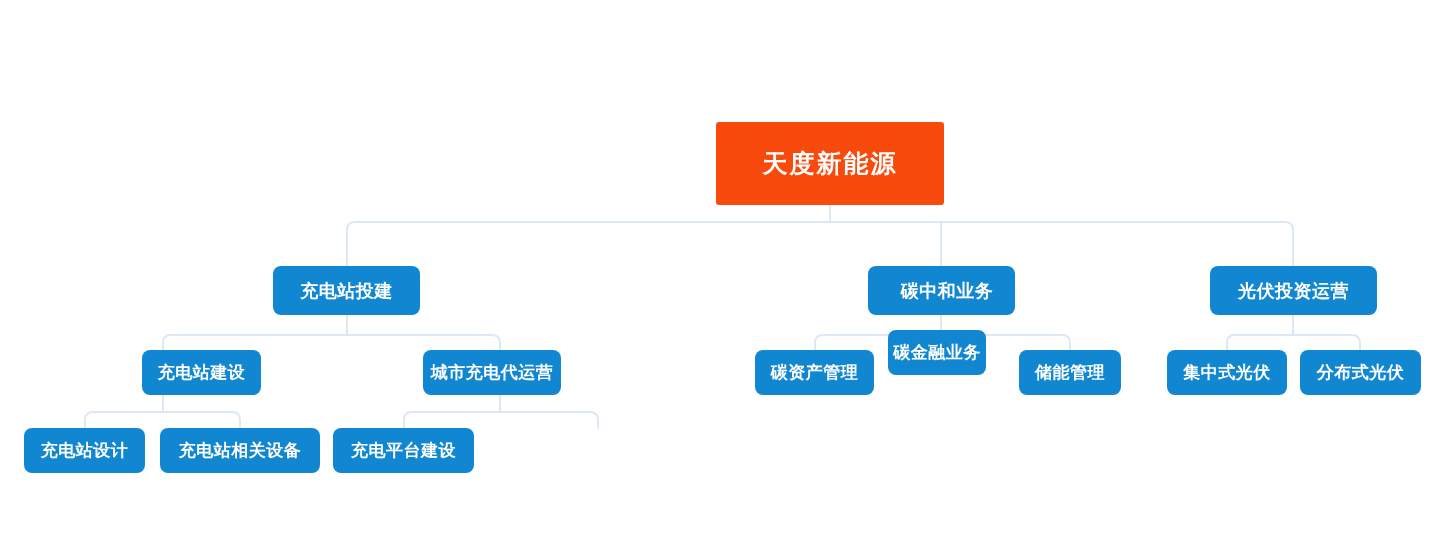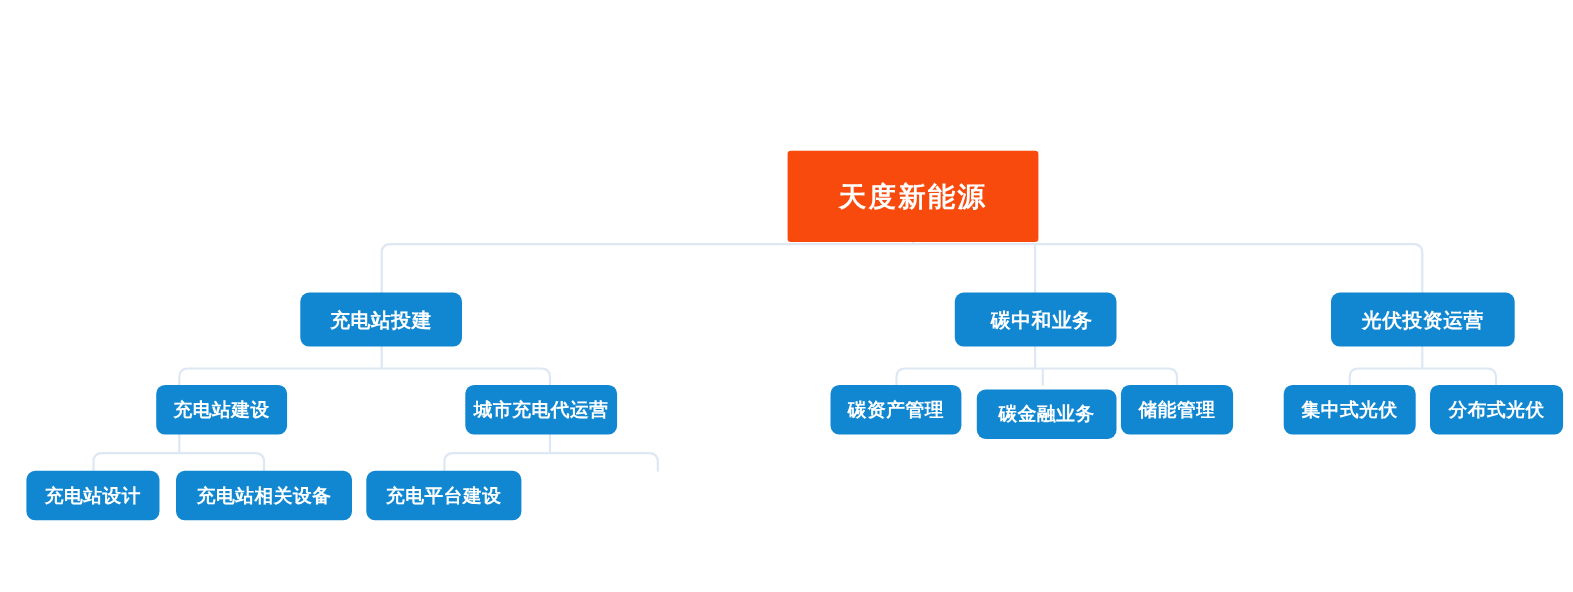--- a/index.html
+++ b/index.html
@@ -53,30 +53,30 @@
 
   <svg class="lines" width="1430" height="538" aria-hidden="true">
     <path d="M830 205 L830 222 M347 266 L347 230 Q347 222 355 222 L1285 222 Q1293 222 1293 230 L1293 266 M941 222 L941 266"></path>
     <path d="M347 315 L347 335 M163 350 L163 343 Q163 335 171 335 L492 335 Q500 335 500 343 L500 350"></path>
     <path d="M163 395 L163 412 M85 428 L85 420 Q85 412 93 412 L232 412 Q240 412 240 420 L240 428"></path>
     <path d="M500 395 L500 412 M404 428 L404 420 Q404 412 412 412 L590 412 Q598 412 598 420 L598 428"></path>
     <path d="M941 315 L941 335 M815 350 L815 343 Q815 335 823 335 L1062 335 Q1070 335 1070 343 L1070 350 M948 335 L948 350"></path>
     <path d="M1293 315 L1293 335 M1227 350 L1227 343 Q1227 335 1235 335 L1352 335 Q1360 335 1360 343 L1360 350"></path>
   </svg>
 
-  <div class="node root" style="left:716px; top:122px; width:228px; height:83px;margin-top:15px;">天度新能源</div>
+  <div class="node root" style="left:716px; top:122px; width:228px; height:83px;">天度新能源</div>
 
   <div class="node blue lvl1" style="left:273px; top:266px; width:147px; height:49px;">充电站投建</div>
   <div class="node blue lvl1" style="left:868px; top:266px; width:147px; height:49px;padding-left:11px;">碳中和业务</div>
   <div class="node blue lvl1" style="left:1210px; top:266px; width:167px; height:49px;">光伏投资运营</div>
 
   <div class="node blue" style="left:103px; top:350px; width:119px; height:45px;margin-left:39px;">充电站建设</div>
   <div class="node blue" style="left:423px; top:350px; width:138px; height:45px;">城市充电代运营</div>
   <div class="node blue" style="left:755px; top:350px; width:119px; height:45px;">碳资产管理</div>
-  <div class="node blue" style="left:888px; top:354px; width:127px; height:45px;">碳金融业务</div>
+  <div class="node blue" style="left:888px; top:330px; width:98px; height:45px;">碳金融业务</div>
   <div class="node blue" style="left:1019px; top:350px; width:102px; height:45px;">储能管理</div>
   <div class="node blue" style="left:1167px; top:350px; width:120px; height:45px;">集中式光伏</div>
   <div class="node blue" style="left:1300px; top:350px; width:121px; height:45px;">分布式光伏</div>
 
   <div class="node blue" style="left:24px; top:428px; width:121px; height:45px;">充电站设计</div>
   <div class="node blue" style="left:160px; top:428px; width:160px; height:45px;">充电站相关设备</div>
   <div class="node blue" style="left:333px; top:428px; width:141px; height:45px;">充电平台建设</div>
 
 </div>
 

